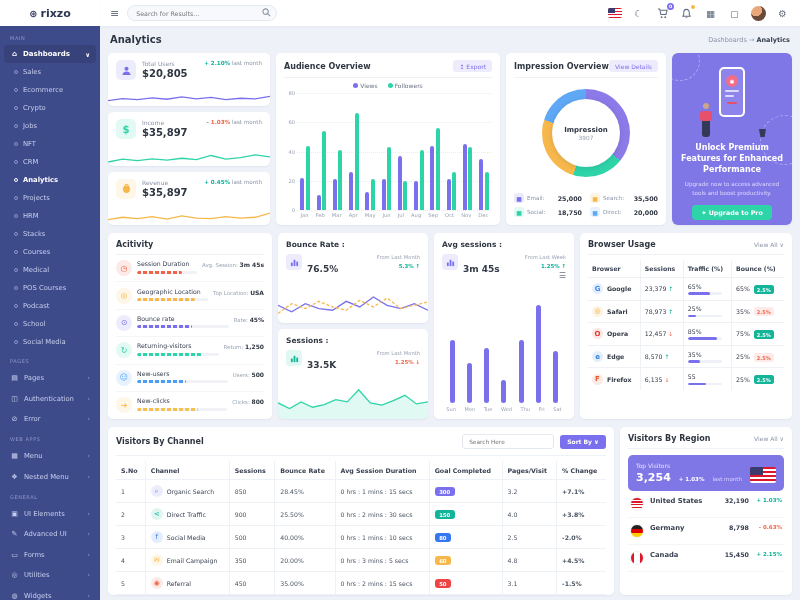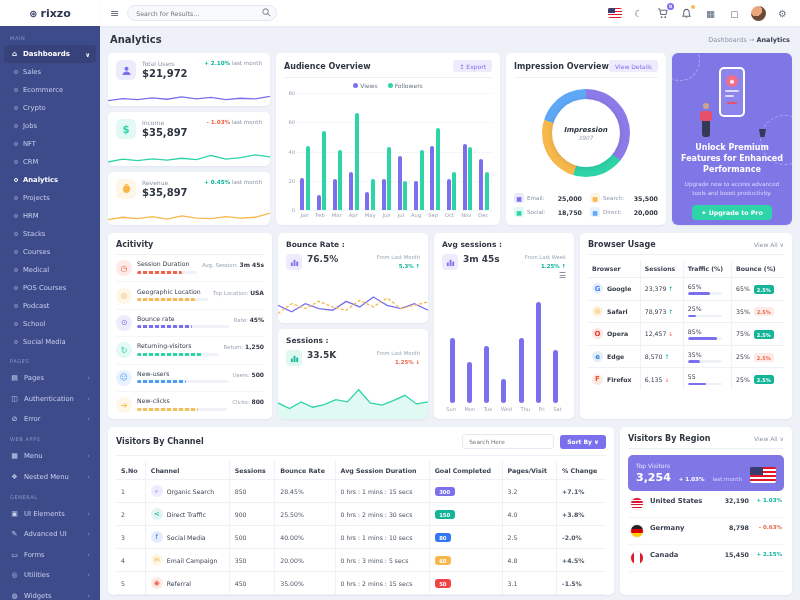--- a/index.html
+++ b/index.html
@@ -110,21 +110,21 @@
 .act-label{font-size:6.2px;color:#3a4252}
 .act-bar{height:3px;border-radius:2px;background:#f0f2f7;margin-top:3.5px;position:relative;overflow:hidden}
 .act-fill{position:absolute;height:100%;border-radius:2px}
 .act-right{font-size:5.4px;color:#98a2b3;white-space:nowrap;padding-top:1px}
 .act-right b{color:#2f3642;font-size:6px}
 .col-bs{width:150px;display:flex;flex-direction:column;gap:6px}
 .minicard{flex:1;padding:7px 8px;position:relative;overflow:hidden}
 .mini-title{font-size:7.5px;font-weight:bold;color:#2f3642}
 .mini-row{display:flex;align-items:flex-start;margin-top:5px}
 .mini-ic{width:16px;height:16px;border-radius:4px;display:grid;place-items:center;flex-shrink:0}
-.mini-val{font-size:9px;font-weight:bold;margin-left:5px;margin-top:0}
+.mini-val{font-size:9px;font-weight:bold;margin-left:5px;margin-top:10px}
 .mini-from{margin-left:auto;text-align:right;font-size:5.2px;color:#98a2b3;line-height:1.5}
 .mini-from b{font-size:5.4px}
 .mini-chart{position:absolute;bottom:0;left:0;right:0;height:38px}
 .avgcard{width:140px;padding:7px 8px;display:flex;flex-direction:column;position:relative}
 .menu-ic{position:absolute;right:8px;top:38px;font-size:8px;color:#6b7280;cursor:pointer}
 .avg-chart{flex:1;display:flex;align-items:flex-end;justify-content:space-around;padding:14px 2px 0}
 .avg-bar{width:5px;border-radius:3px;background:#7a70ee}
 .avg-labels{display:flex;justify-content:space-around;font-size:5px;color:#98a2b3;margin-top:3px}
 
 .browser{flex:1;padding:7px 8px;overflow:hidden}
@@ -372,21 +372,21 @@
             <div class="card stat-card">
               <div class="stat-top">
                 <div class="stat-ic" style="background: rgba(122, 112, 238, 0.133);">
                   <svg width="11" height="11" viewBox="0 0 12 12">
                     <circle cx="6" cy="4" r="2.2" fill="#7a70ee"></circle>
                     <path d="M1.5 11c.5-2.8 2.3-4 4.5-4s4 1.2 4.5 4z" fill="#7a70ee"></path>
                   </svg>
                 </div>
                 <div>
                   <div class="stat-label">Total Users</div>
-                  <div class="stat-value">$21,972</div>
+                  <div class="stat-value">$20,805</div>
                 </div>
                 <div class="stat-delta"><b class="up">+ 2.10%</b> <span>last month</span></div>
               </div>
               <div class="stat-spark">
                 <svg viewBox="0 0 100 30" preserveAspectRatio="none">
                   <path d="M0.0,19.9 L9.1,16.0 L18.2,18.1 L27.3,14.7 L36.4,17.3 L45.5,12.9 L54.5,16.5 L63.6,13.9 L72.7,18.1 L81.8,15.5 L90.9,16.8 L100.0,11.8" fill="none" stroke="#7a70ee" stroke-width="1.3" vector-effect="non-scaling-stroke"></path>
                 </svg>
               </div>
             </div>
             <div class="card stat-card">
@@ -524,21 +524,21 @@
               <span>Dec</span>
             </div>
         </div>
 
         <div class="card impression">
           <div class="card-head">
             <div class="card-title">Impression Overview</div>
             <button class="vd-btn">View Details</button>
           </div>
           <div class="donut-wrap">
-            <div class="donut" style="background: conic-gradient(rgb(139, 122, 232) 0%, rgb(139, 122, 232) 35.8%, rgb(45, 212, 168) 35.8%, rgb(45, 212, 168) 54.7%, rgb(247, 184, 75) 54.7%, rgb(247, 184, 75) 79.8%, rgb(95, 168, 245) 79.8%, rgb(95, 168, 245) 100%); font-style: italic;">
+            <div class="donut" style="background: conic-gradient(rgb(139, 122, 232) 0%, rgb(139, 122, 232) 35.8%, rgb(45, 212, 168) 35.8%, rgb(45, 212, 168) 54.7%, rgb(247, 184, 75) 54.7%, rgb(247, 184, 75) 79.8%, rgb(95, 168, 245) 79.8%, rgb(95, 168, 245) 100%);">
               <div class="hole">
                 <div class="center-label">Impression</div>
                 <div class="center-val">3907</div>
               </div>
             </div>
           </div>
           <div class="imp-legend">
               <div class="imp-item">
                 <span class="imp-ic" style="background: rgba(122, 112, 238, 0.15); color: rgb(122, 112, 238);">■</span>
                 <span>Email:</span>

